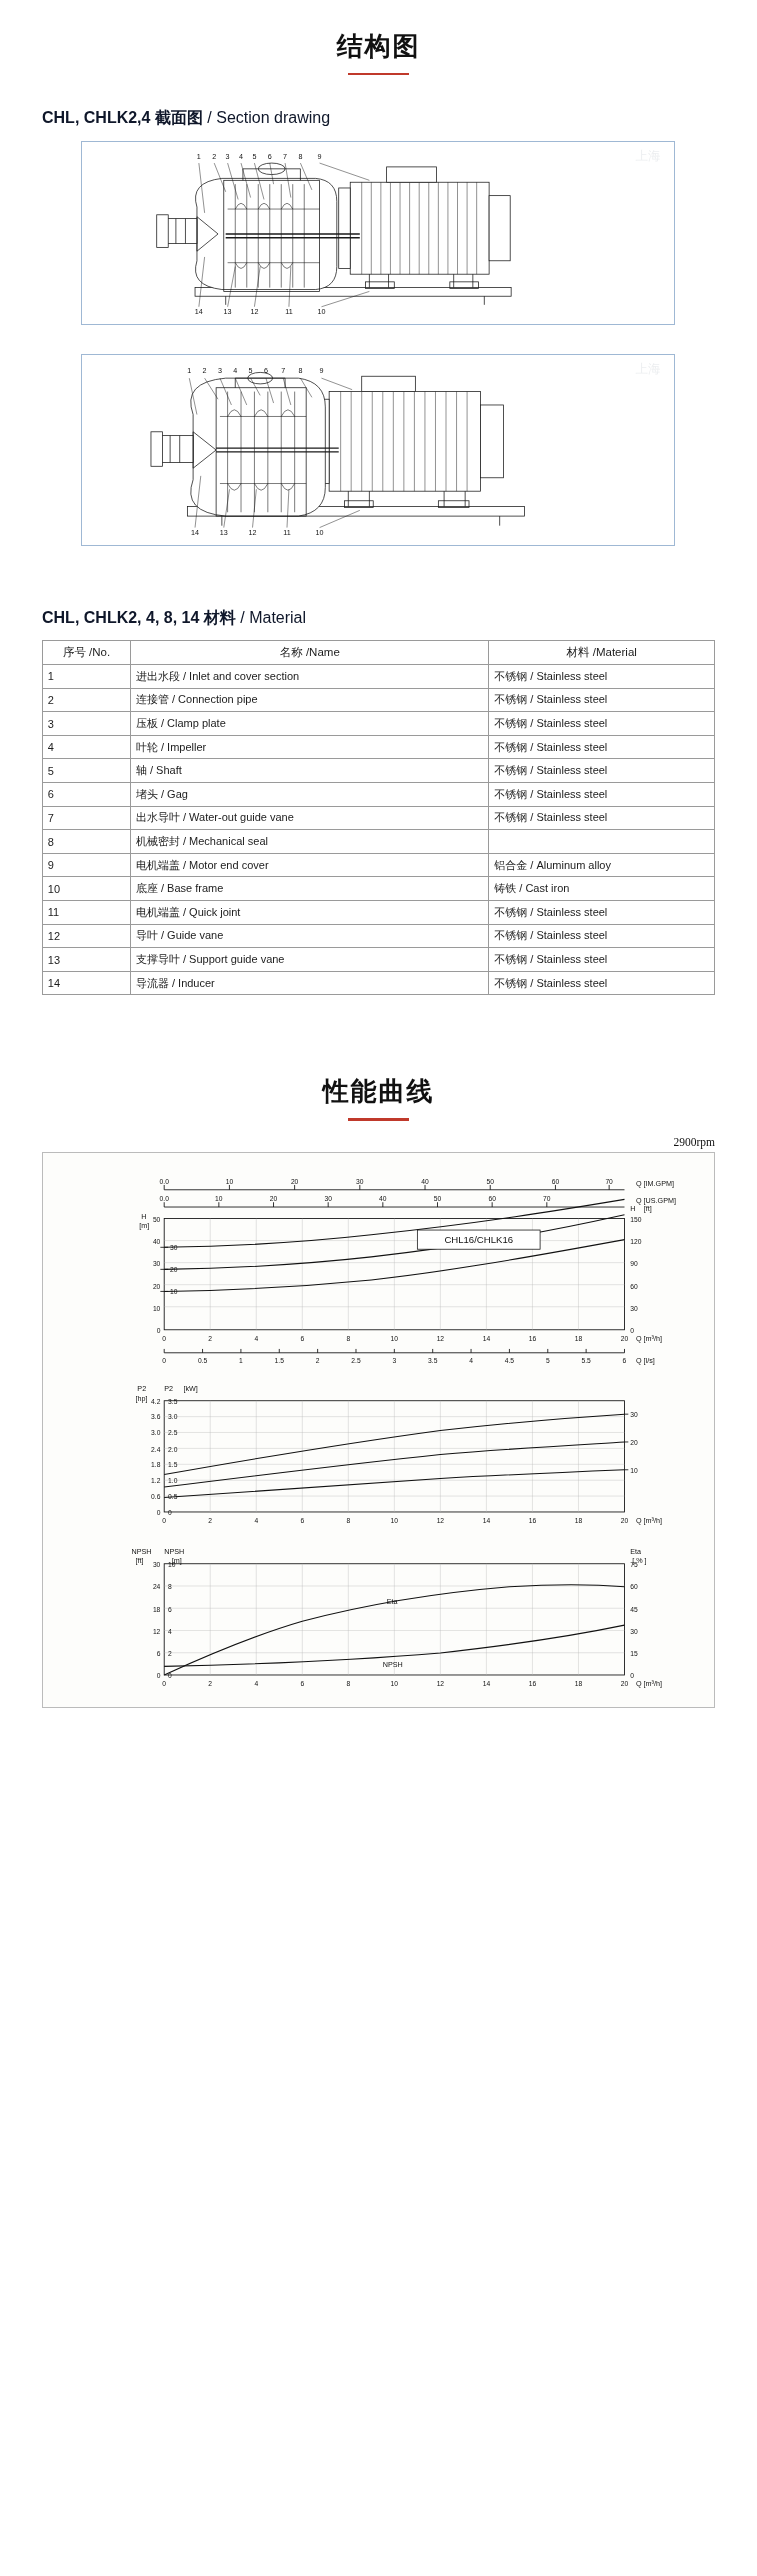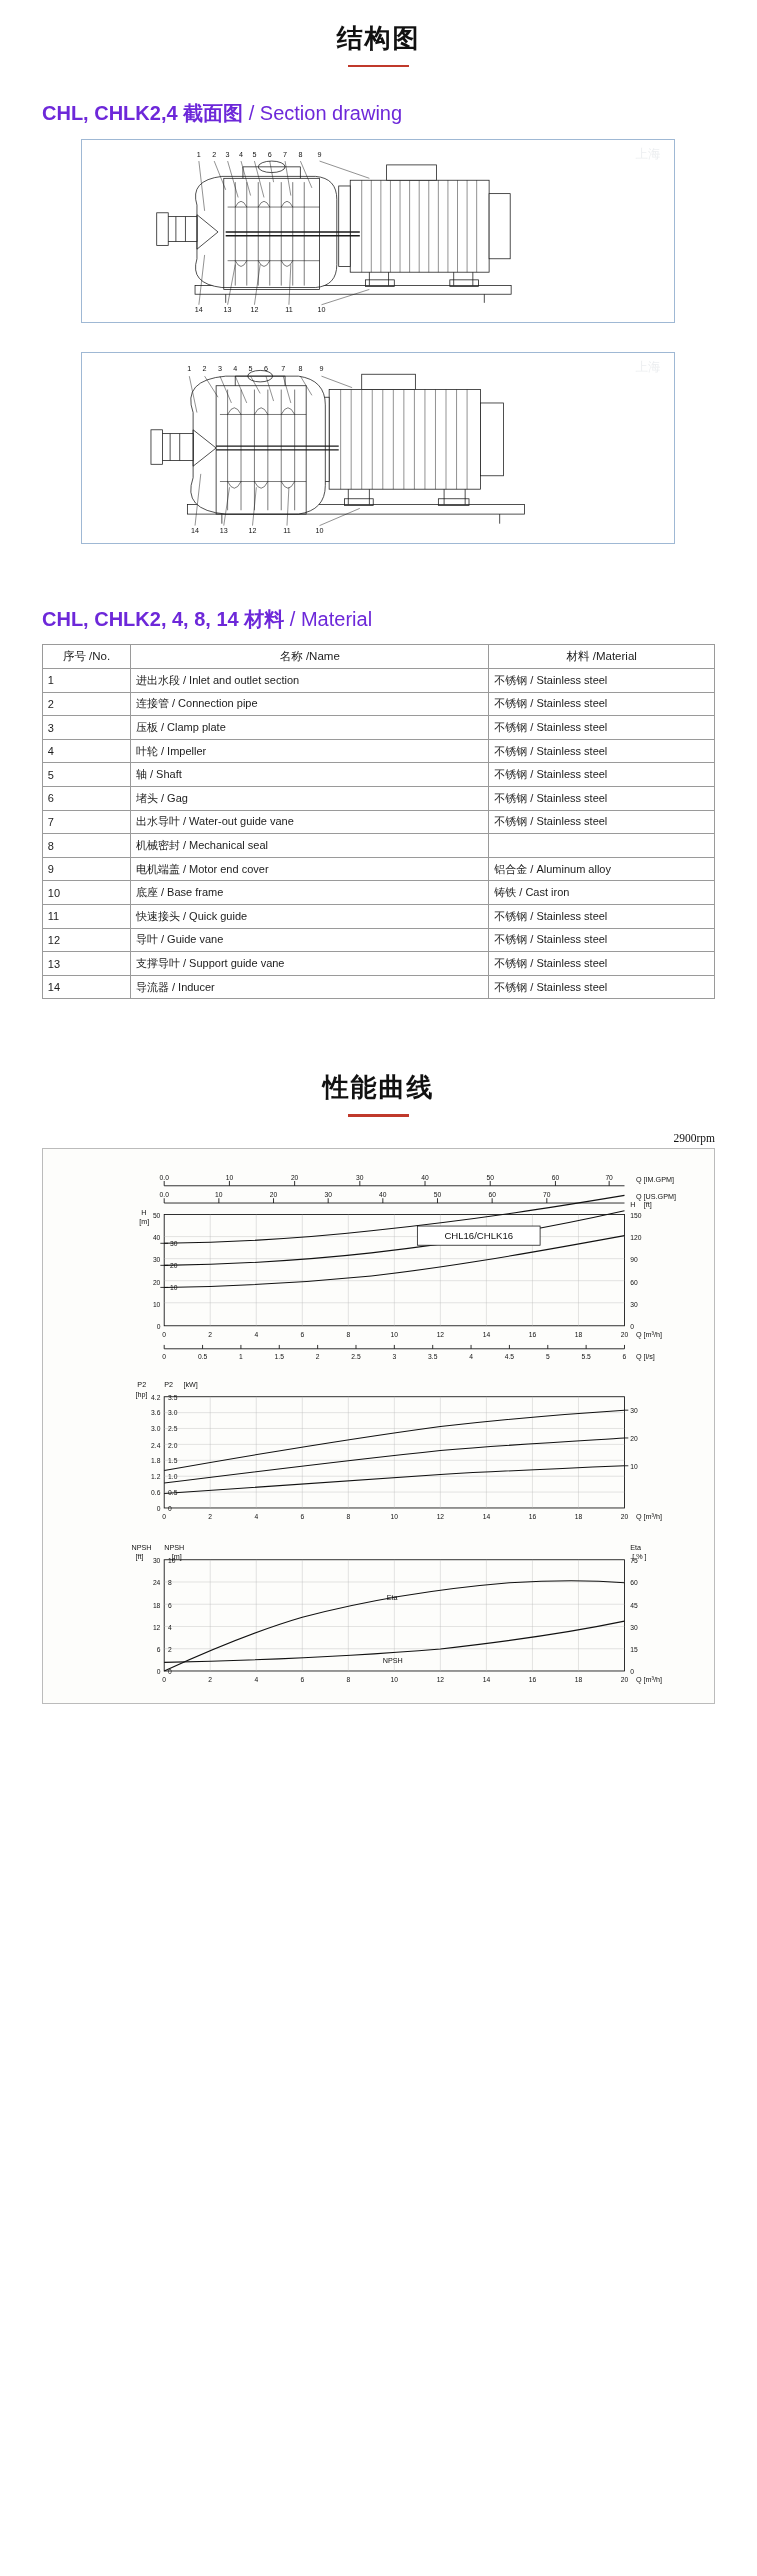--- a/index.html
+++ b/index.html
@@ -8,38 +8,38 @@
     width: 757px;
     background: #ffffff;
     font-family: "Liberation Sans", sans-serif;
     color: #1a1a1a;
   }
   .page { width: 757px; position: relative; padding: 0; }
 
   
   .sec-head { text-align: center; padding-top: 21px; }
   .sec-head h2 {
-    margin: 0;
+    margin: 8px;
     font-size: 26px;
     font-weight: bold;
     letter-spacing: 1.9px;
     color: #111;
     font-family: "Liberation Sans", sans-serif;
     text-align: center;
   }
   .sec-head .rule {
     width: 61px; height: 2.9px; background: #c0392b;
     margin: 8.6px auto 0;
   }
 
   
   .caption {
     margin: 33px 0 11.5px 42px;
-    font-size: 20px;
-    color: #6d28d9;
+    font-size: 16px;
+    color: #0f172a;
   }
   .caption .b { font-weight: bold; }
 
   
   .frame {
     margin: 0 auto;
     border: 1px solid #9fb8d4;
     background: #ffffff;
     position: relative;
   }
@@ -314,21 +314,21 @@
     <thead>
       <tr>
         <th class="c1">序号 /No.</th>
         <th class="c2">名称 /Name</th>
         <th class="c3">材料 /Material</th>
       </tr>
     </thead>
     <tbody id="material-body">
         <tr>
           <td class="c1">1</td>
-          <td class="c2">进出水段 / Inlet and outlet section</td>
+          <td class="c2">进出水段 / Inlet and cover section</td>
           <td class="c3">不锈钢 / Stainless steel</td>
         </tr>
         <tr>
           <td class="c1">2</td>
           <td class="c2">连接管 / Connection pipe</td>
           <td class="c3">不锈钢 / Stainless steel</td>
         </tr>
         <tr>
           <td class="c1">3</td>
           <td class="c2">压板 / Clamp plate</td>
@@ -364,21 +364,21 @@
           <td class="c2">电机端盖 / Motor end cover</td>
           <td class="c3">铝合金 / Aluminum alloy</td>
         </tr>
         <tr>
           <td class="c1">10</td>
           <td class="c2">底座 / Base frame</td>
           <td class="c3">铸铁 / Cast iron</td>
         </tr>
         <tr>
           <td class="c1">11</td>
-          <td class="c2">快速接头 / Quick guide</td>
+          <td class="c2">电机端盖 / Quick joint</td>
           <td class="c3">不锈钢 / Stainless steel</td>
         </tr>
         <tr>
           <td class="c1">12</td>
           <td class="c2">导叶 / Guide vane</td>
           <td class="c3">不锈钢 / Stainless steel</td>
         </tr>
         <tr>
           <td class="c1">13</td>
           <td class="c2">支撑导叶 / Support guide vane</td>

